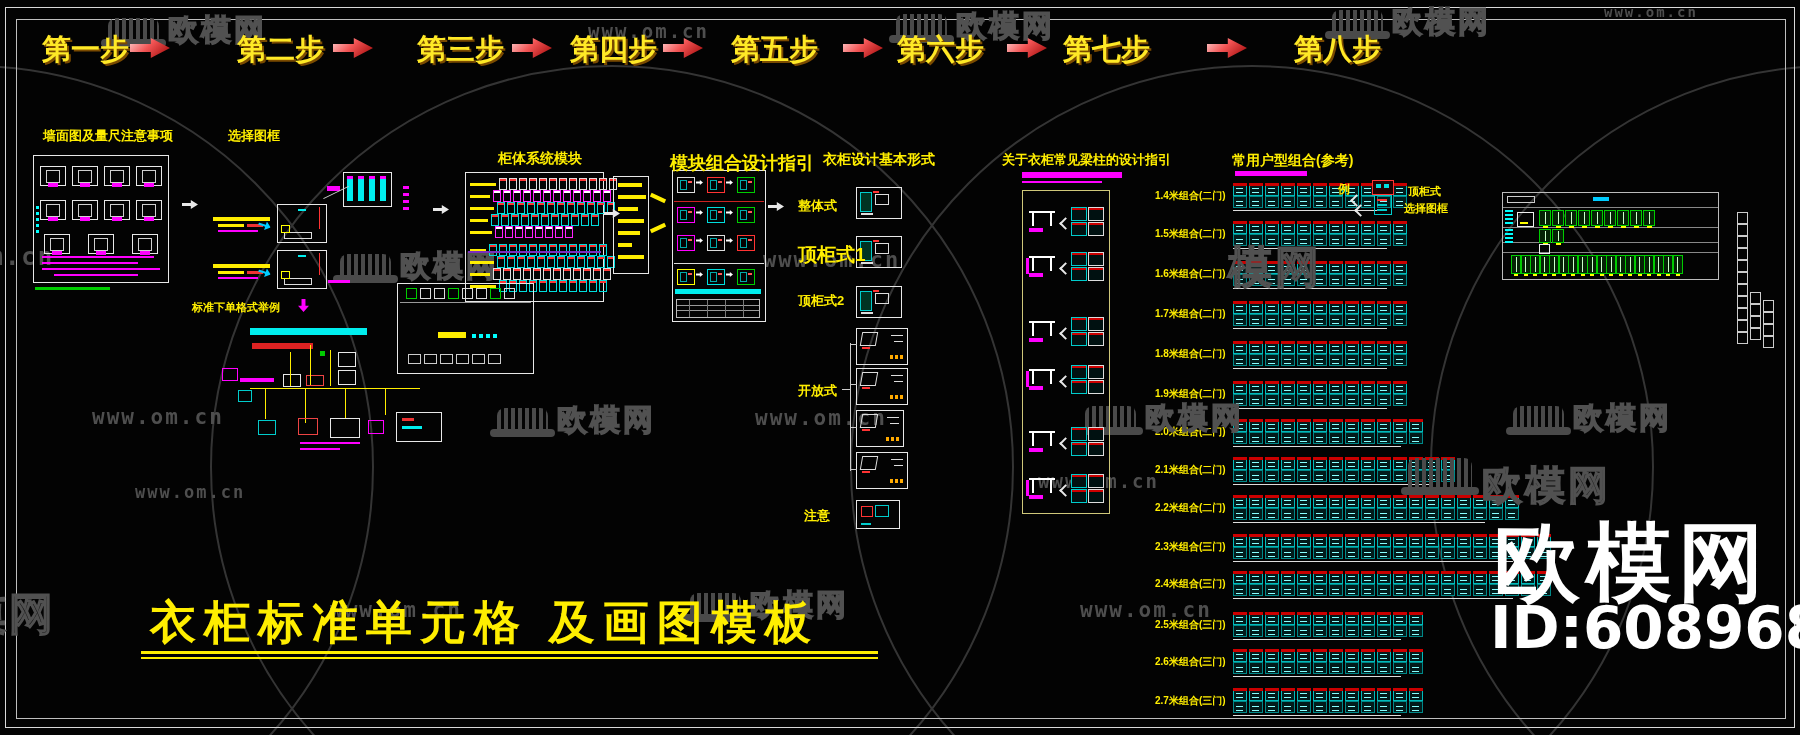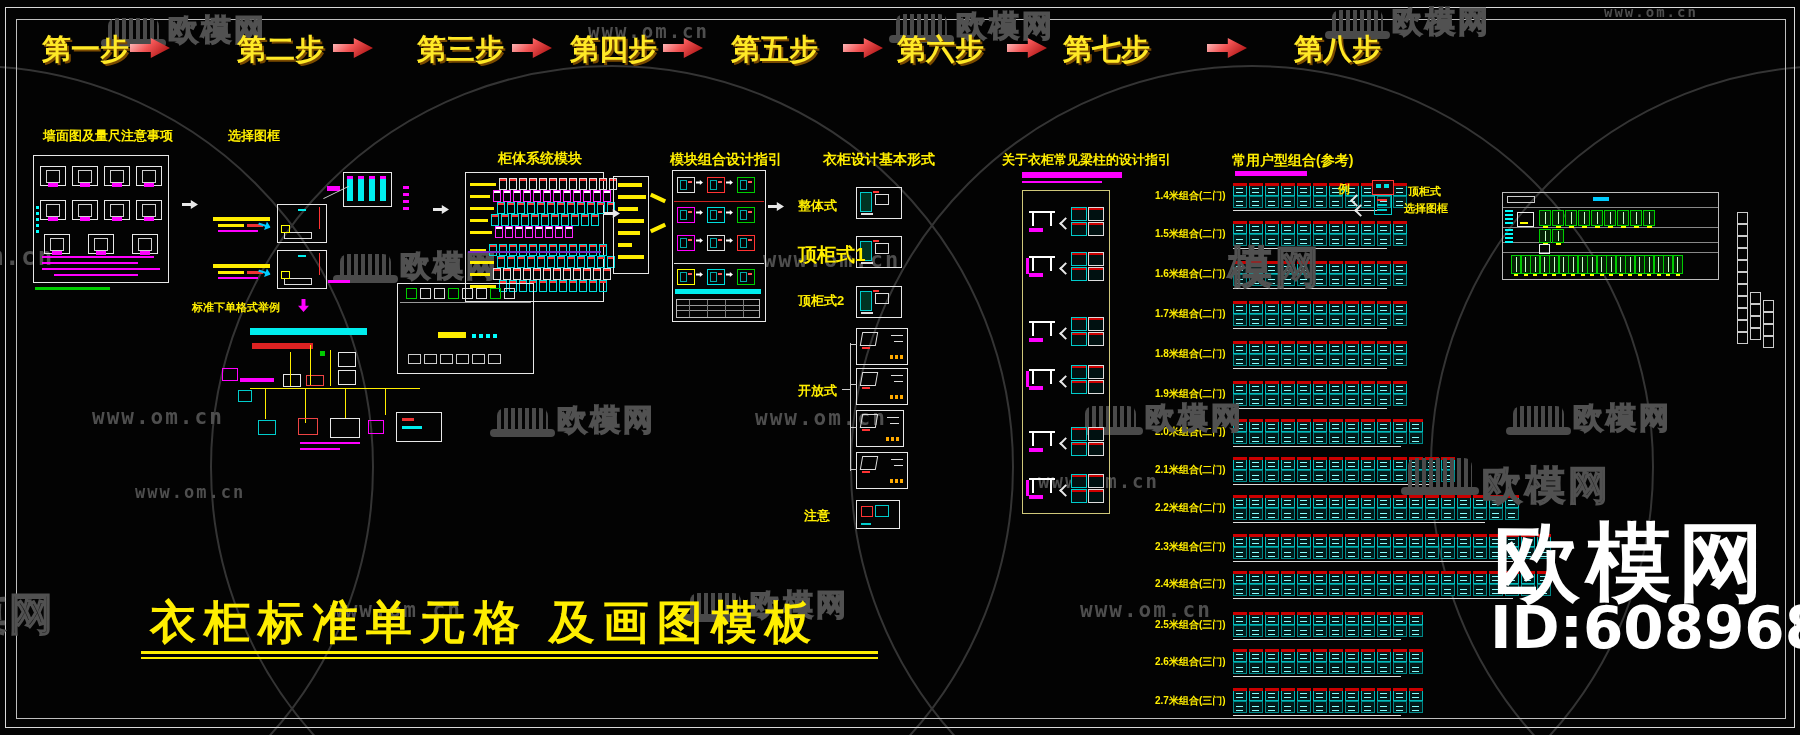--- a/index.html
+++ b/index.html
@@ -210,21 +210,21 @@
   <div class="bx" id="menuBox" style="left:613px;top:176px;width:34px;height:96px">
       <div style="position: absolute; left: 4px; top: 6px; width: 24px; height: 4px; background: rgb(255, 238, 0);"></div>
       <div style="position: absolute; left: 4px; top: 18px; width: 28px; height: 4px; background: rgb(255, 238, 0);"></div>
       <div style="position: absolute; left: 4px; top: 30px; width: 20px; height: 4px; background: rgb(255, 238, 0);"></div>
       <div style="position: absolute; left: 4px; top: 42px; width: 26px; height: 4px; background: rgb(255, 238, 0);"></div>
       <div style="position: absolute; left: 4px; top: 54px; width: 22px; height: 4px; background: rgb(255, 238, 0);"></div>
       <div style="position: absolute; left: 4px; top: 66px; width: 14px; height: 4px; background: rgb(255, 238, 0);"></div>
       <div style="position: absolute; left: 4px; top: 78px; width: 26px; height: 4px; background: rgb(255, 238, 0);"></div>
     </div>
 
-  <div class="hd" style="left:670px;top:151px;font-size:14px">模块组合设计指引</div>
+  <div class="hd" style="left:670px;top:151px;font-size:18px">模块组合设计指引</div>
   <div class="bx" id="boxD" style="left:672px;top:170px;width:92px;height:150px">
       <div style="position: absolute; left: 4px; top: 6px; width: 16px; height: 14px; border: 1px solid rgb(221, 221, 221);">
         <div style="position: absolute; left: 2px; top: 2px; width: 5px; height: 8px; border: 1px solid rgb(0, 170, 170);"></div>
         <div style="position: absolute; right: 2px; top: 3px; width: 4px; height: 2px; background: rgb(255, 85, 85);"></div>
       </div>
       <div style="position: absolute; left: 34px; top: 6px; width: 16px; height: 14px; border: 1px solid rgb(255, 51, 51);">
         <div style="position: absolute; left: 2px; top: 2px; width: 5px; height: 8px; border: 1px solid rgb(0, 170, 170);"></div>
         <div style="position: absolute; right: 2px; top: 3px; width: 4px; height: 2px; background: rgb(255, 85, 85);"></div>
       </div>
       <div style="position: absolute; left: 64px; top: 6px; width: 16px; height: 14px; border: 1px solid rgb(0, 204, 0);">

